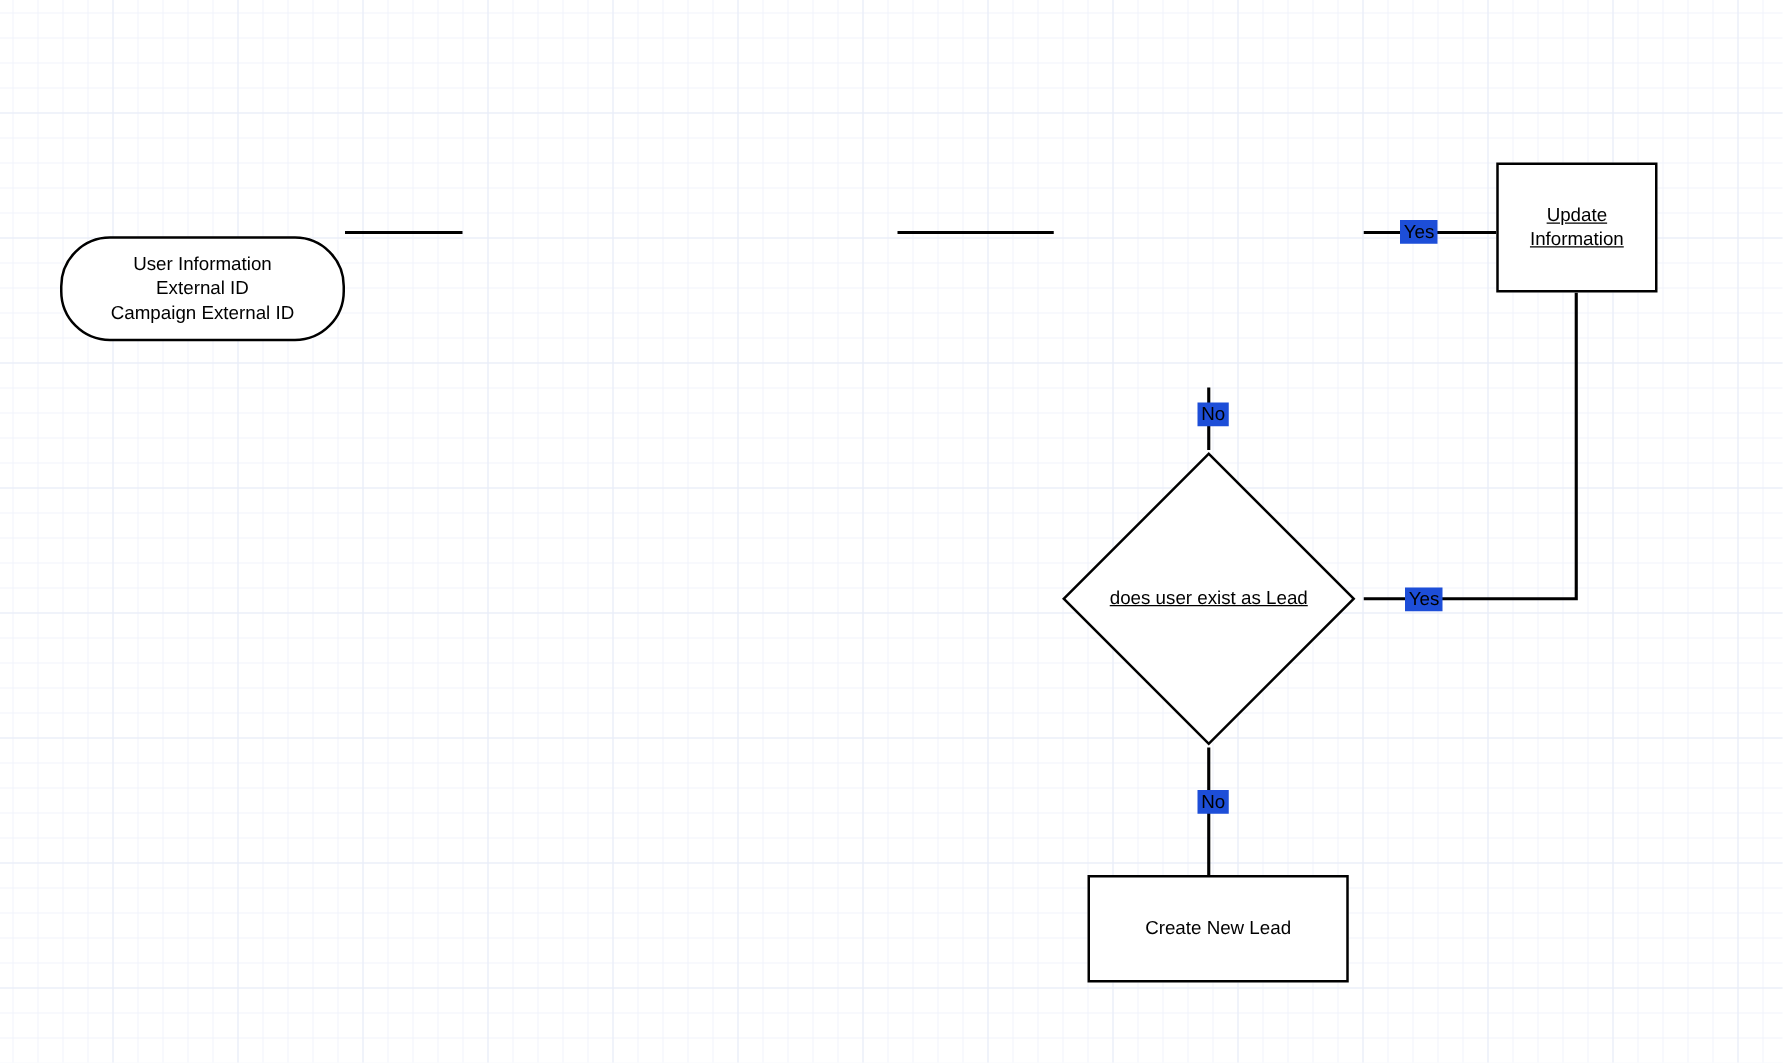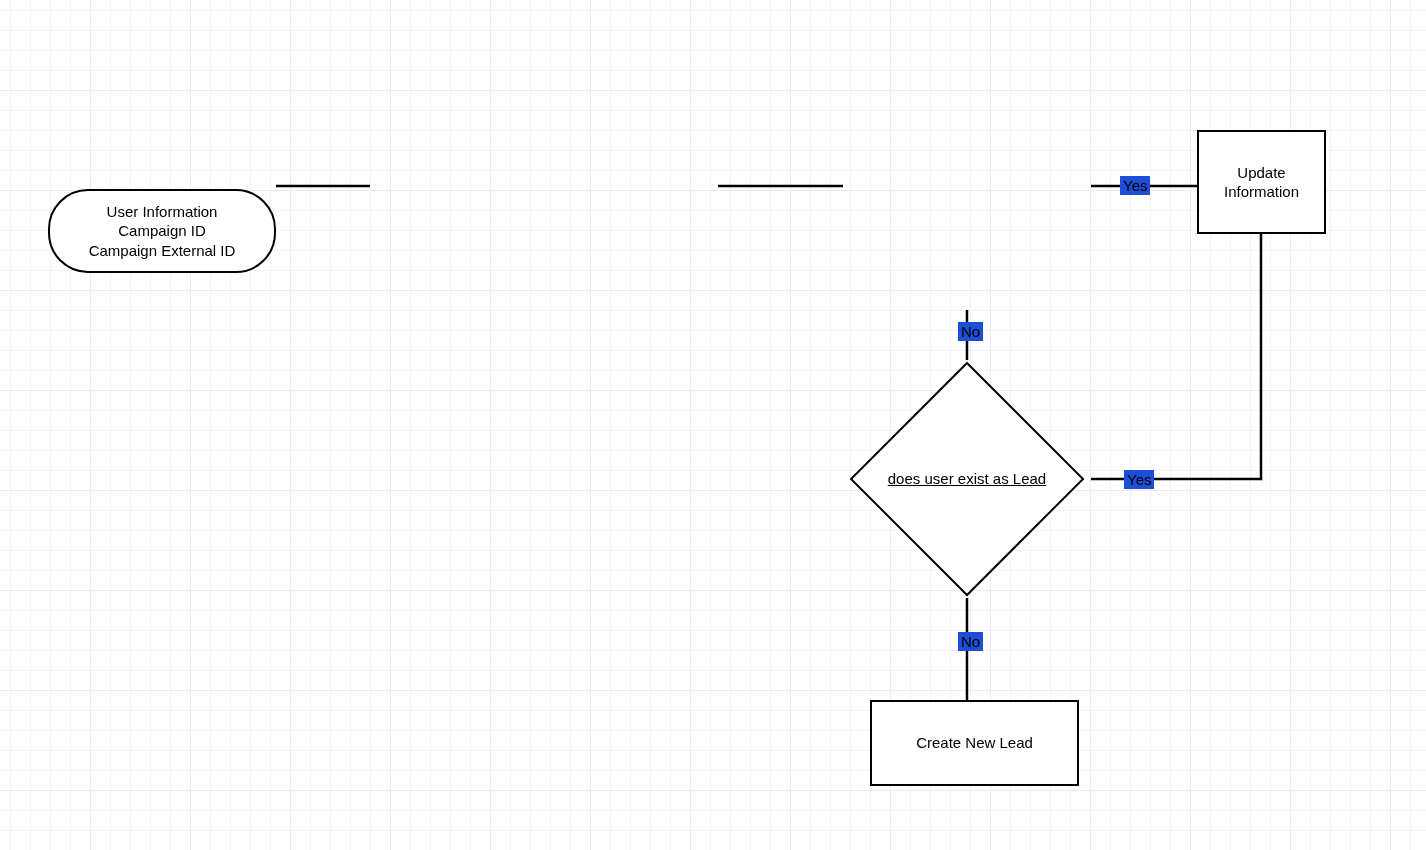--- a/index.html
+++ b/index.html
@@ -99,33 +99,33 @@
     <path d="M 967 310 L 967 360"></path>
 
     <path d="M 1091 479 L 1261 479 L 1261 234"></path>
 
     <path d="M 967 598 L 967 700"></path>
   </svg>
 
   <div class="node terminator" style="left:48px; top:144px; width:228px; height:84px;margin-top:45px;">
     <div>
       <div>User Information</div>
-      <div>Campaign ID</div>
+      <div>External ID</div>
       <div>Campaign External ID</div>
     </div>
   </div>
 
 
 
   <div class="decision-wrap" style="left:884px; top:396px; width:166px; height:166px;">
     <div class="decision-shape"></div>
     <div class="decision-label" style="width:200px; left:-17px;text-decoration:underline;">does user exist as Lead</div>
   </div>
 
-  <div class="node process" style="left:1197px; top:130px; width:129px; height:104px;">
+  <div class="node process" style="left:1197px; top:130px; width:129px; height:104px;text-decoration:underline;">
     <span>Update Information</span>
   </div>
 
   <div class="node process" style="left:870px; top:700px; width:209px; height:86px;">
     <span>Create New Lead</span>
   </div>
 
   <div class="edge-label" style="left:1120px; top:176px;">Yes</div>
   <div class="edge-label" style="left:958px; top:322px;">No</div>
   <div class="edge-label" style="left:1124px; top:470px;">Yes</div>

